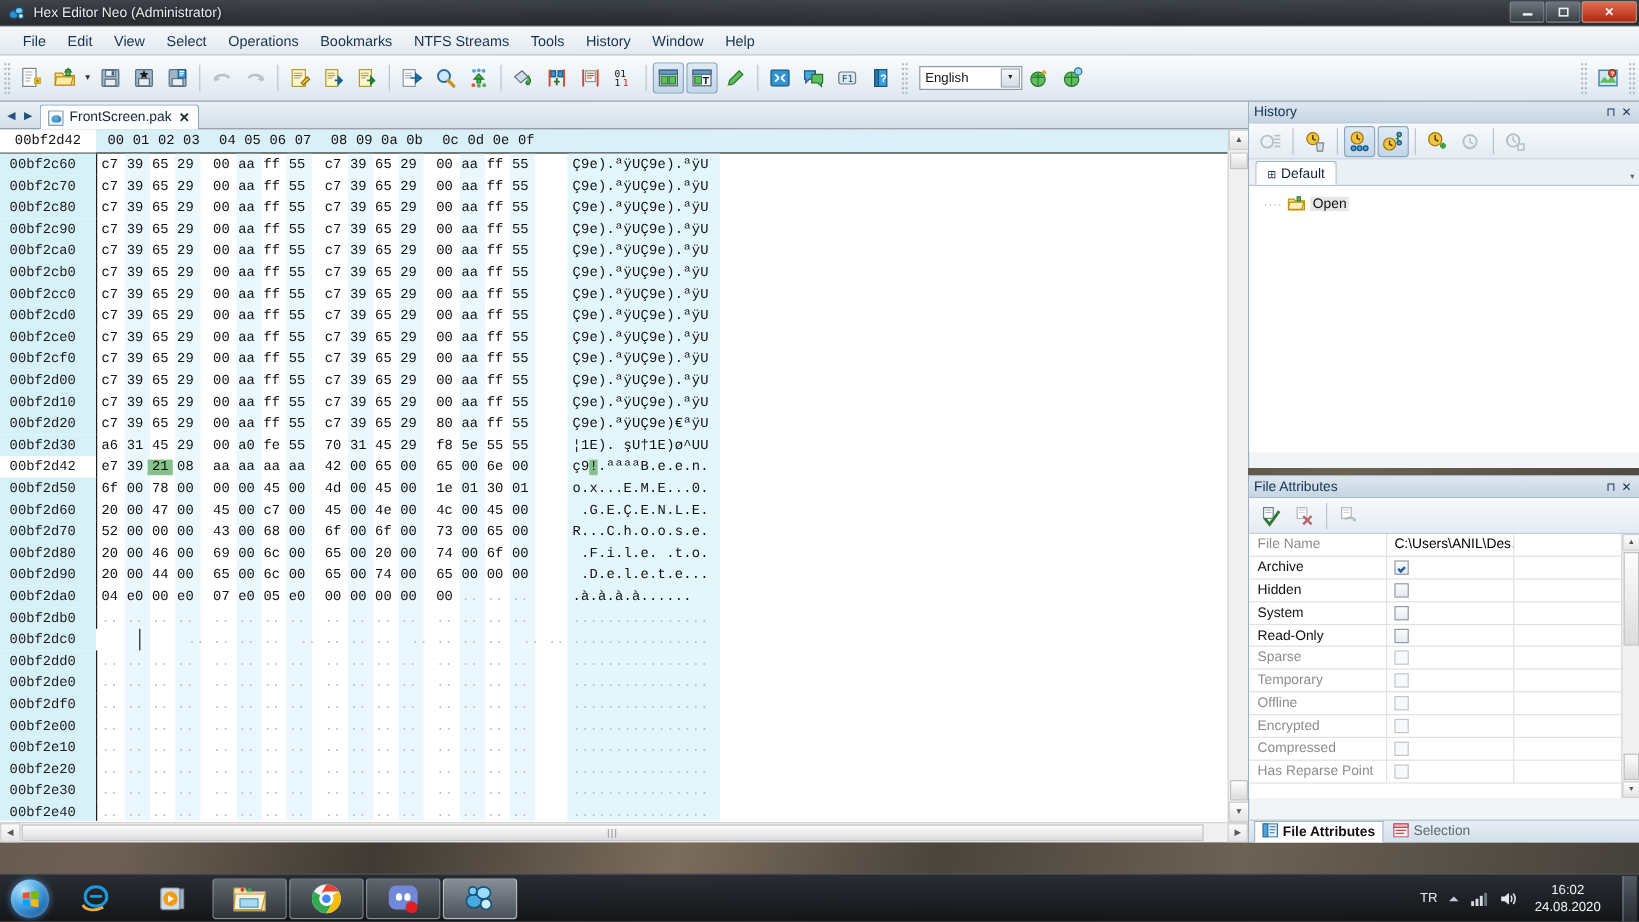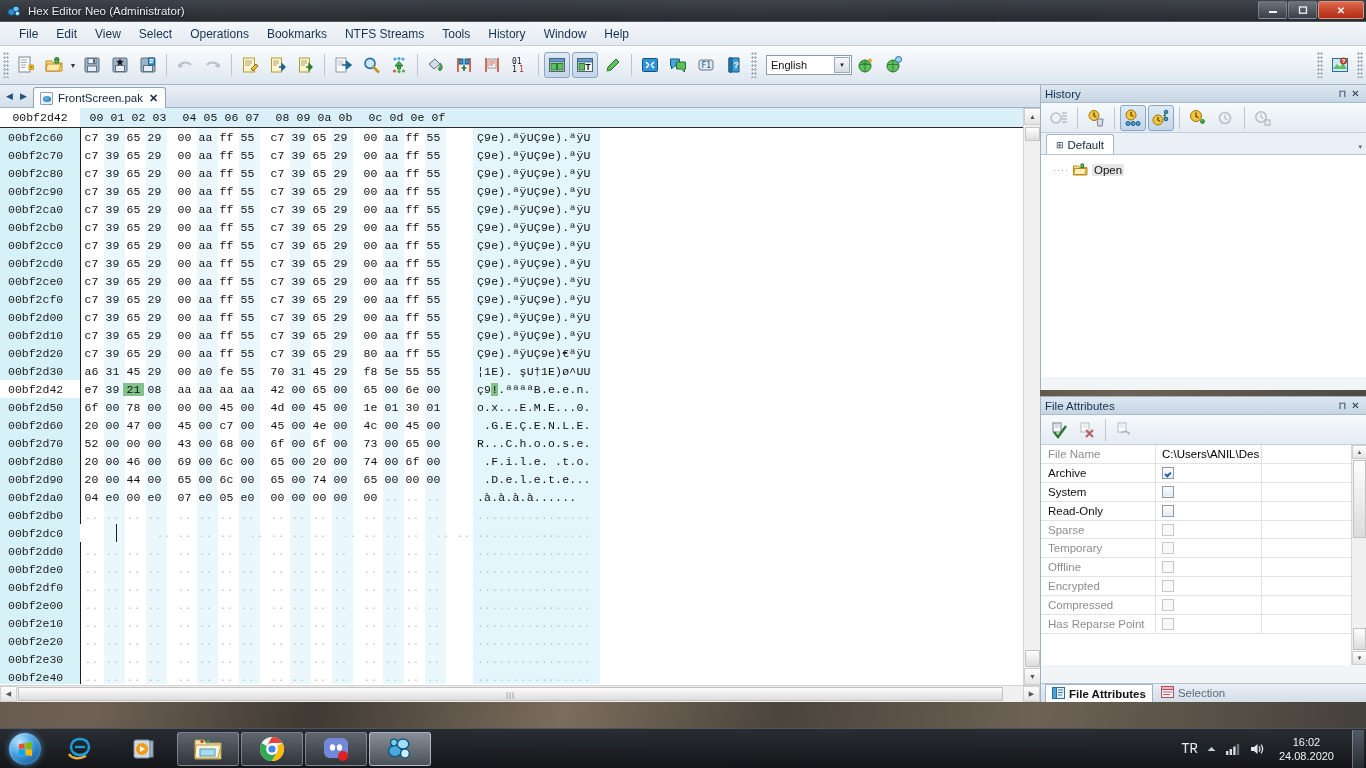--- a/index.html
+++ b/index.html
@@ -168,21 +168,21 @@
      background:radial-gradient(circle at 34% 28%,#bfe6ff 0%,#4aa8e8 38%,#1464a8 72%,#0a3c6a 100%);
      box-shadow:0 0 6px rgba(90,180,255,.65), inset 0 0 5px rgba(255,255,255,.45);
      display:flex;align-items:center;justify-content:center;}
   .tkbtn{width:62px;height:34px;margin:0 1px;display:flex;align-items:center;justify-content:center;flex:0 0 auto;}
   .tkbtn.pinned{background:transparent;}
   .tkbtn.open{background:linear-gradient(180deg,rgba(190,200,210,.38),rgba(110,122,134,.30));
      border:1px solid rgba(190,205,220,.45);border-radius:3px;}
   .tkbtn.active{background:linear-gradient(180deg,rgba(215,225,235,.55),rgba(150,162,175,.42));
      border:1px solid rgba(215,228,240,.62);border-radius:3px;}
   .tray{position:absolute;right:0;top:0;height:40px;display:flex;align-items:center;gap:8px;padding-right:2px;}
-  .tray-lang{color:#e6ecf2;font-size:14px;font-family:Liberation Mono, monospace;}
+  .tray-lang{color:#e6ecf2;font-size:11px;}
   .tray-ico{display:flex;align-items:center;}
   .clock{color:#f0f4f8;font-size:11px;text-align:center;line-height:14px;padding:0 6px;}
   .showdesk{width:12px;height:38px;background:linear-gradient(180deg,rgba(160,175,190,.35),rgba(90,100,112,.3));
      border-left:1px solid rgba(180,195,210,.45);margin-left:4px;}
 </style>
 </head>
 <body>
 
 <div id="app">
   <div class="wallpaper"></div>
@@ -1333,20 +1333,27 @@
       <div id="attrrows">
           <div class="atrow disabled">
             <div class="atc1">File Name</div>
             <div class="atc2">C:\Users\ANIL\Des…</div>
             <div class="atc3"></div>
           </div>
           <div class="atrow enabled">
             <div class="atc1">Archive</div>
             <div class="atc2">
               <span class="cbox checked"></span>
+            </div>
+            <div class="atc3"></div>
+          </div>
+          <div class="atrow enabled">
+            <div class="atc1">Hidden</div>
+            <div class="atc2">
+              <span class="cbox"></span>
             </div>
             <div class="atc3"></div>
           </div>
           <div class="atrow enabled">
             <div class="atc1">System</div>
             <div class="atc2">
               <span class="cbox"></span>
             </div>
             <div class="atc3"></div>
           </div>

